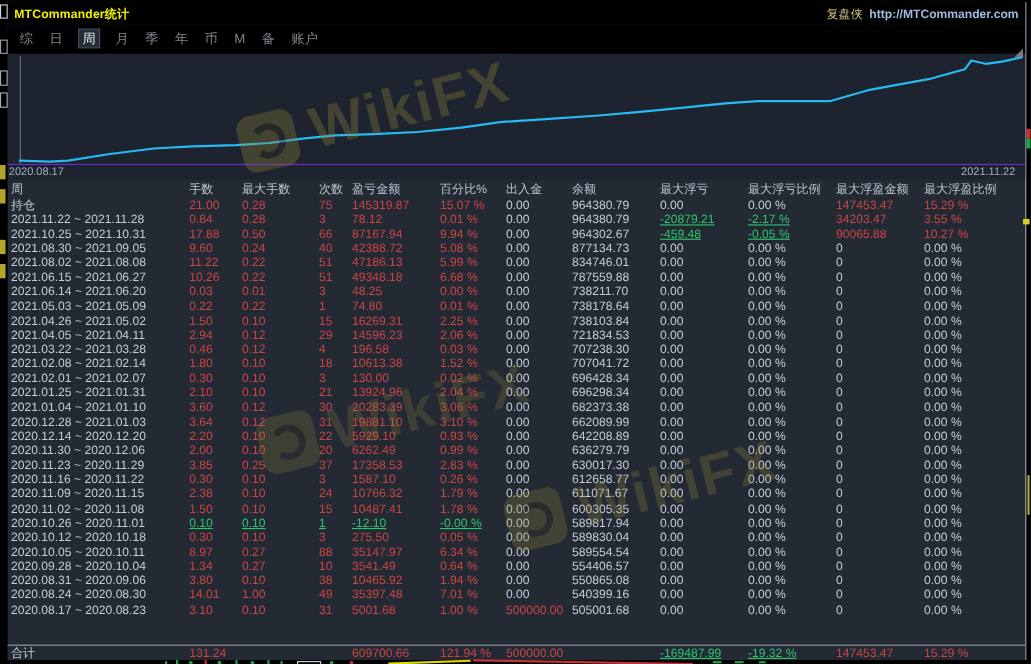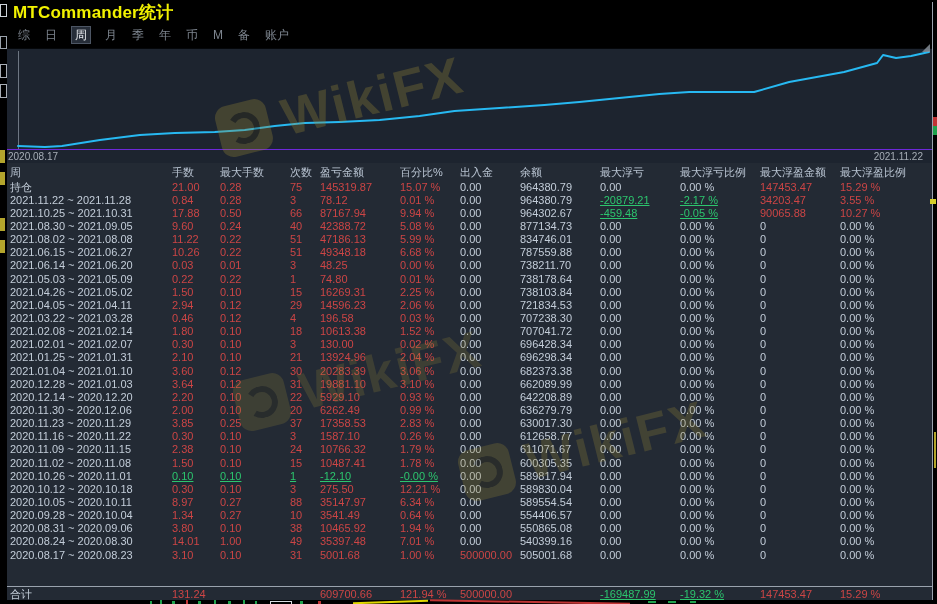--- a/index.html
+++ b/index.html
@@ -8,21 +8,21 @@
     background:#000;
     font-family:"Liberation Sans","DejaVu Sans",sans-serif;
     -webkit-font-smoothing:antialiased;
   }
   .window{
     position:absolute;left:7px;top:2px;width:926px;height:598px;
     background:#232a34;border-right:1px solid #99a2ad;box-sizing:border-box;
     display:flex;flex-direction:column;
   }
   .titlebar{height:20px;background:#000;display:flex;justify-content:space-between;align-items:center;padding:0 6px;flex:none;}
-  .title{color:#f2f200;font-size:17px;font-weight:bold;letter-spacing:.2px;}
+  .title{color:#f2f200;font-size:11px;font-weight:bold;letter-spacing:.2px;}
   .brand{font-size:11px;color:#cfc382;white-space:nowrap;}
   .brand .url{color:#9fbcdc;margin-left:6px;font-weight:bold;}
   .menubar{height:26px;background:#000;display:flex;align-items:center;padding-left:11px;flex:none;border-bottom:1px solid #05070a;}
   .menu-item{color:#7e8690;font-size:12px;margin-right:15px;cursor:default;line-height:16px;}
   .menu-item.active{color:#e9ecf0;background:#262d38;outline:1px solid #4d5664;padding:0 3px;}
   .chart{height:100px;background:#1d242f;position:relative;flex:none;}
   .chart svg{position:absolute;left:0;top:0;width:100%;height:100%;}
   .yaxis{position:absolute;left:11px;top:2px;bottom:0;width:1px;background:#6d7682;}
   .grip{position:absolute;right:2px;top:-5px;width:0;height:0;border-left:8px solid transparent;border-bottom:8px solid #8b939e;opacity:.8;}
   .axisrow{height:13px;background:#1d242f;border-top:1px solid #6d28d9;position:relative;flex:none;font-size:10px;color:#a6adb6;}
@@ -48,20 +48,23 @@
   
   .frag{position:absolute;}
 </style>
 </head>
 <body>
 
 <div class="window">
 
   <div class="titlebar">
     <span class="title">MTCommander统计</span>
+    <span class="brand">
+      <span>复盘侠</span><span class="url">http://MTCommander.com</span>
+    </span>
   </div>
 
   <div class="menubar">
       <span class="menu-item">综</span>
       <span class="menu-item">日</span>
       <span class="menu-item active">周</span>
       <span class="menu-item">月</span>
       <span class="menu-item">季</span>
       <span class="menu-item">年</span>
       <span class="menu-item">币</span>
@@ -422,21 +425,21 @@
         <span class="td c-plain">0.00 %</span>
         <span class="td c-plain">0</span>
         <span class="td c-plain">0.00 %</span>
       </div>
       <div class="tr">
         <span class="td c-date">2020.10.12 ~ 2020.10.18</span>
         <span class="td c-red">0.30</span>
         <span class="td c-red">0.10</span>
         <span class="td c-red">3</span>
         <span class="td c-red">275.50</span>
-        <span class="td c-red">12.21 %</span>
+        <span class="td c-red">0.05 %</span>
         <span class="td c-plain">0.00</span>
         <span class="td c-plain">589830.04</span>
         <span class="td c-plain">0.00</span>
         <span class="td c-plain">0.00 %</span>
         <span class="td c-plain">0</span>
         <span class="td c-plain">0.00 %</span>
       </div>
       <div class="tr">
         <span class="td c-date">2020.10.05 ~ 2020.10.11</span>
         <span class="td c-red">8.97</span>

